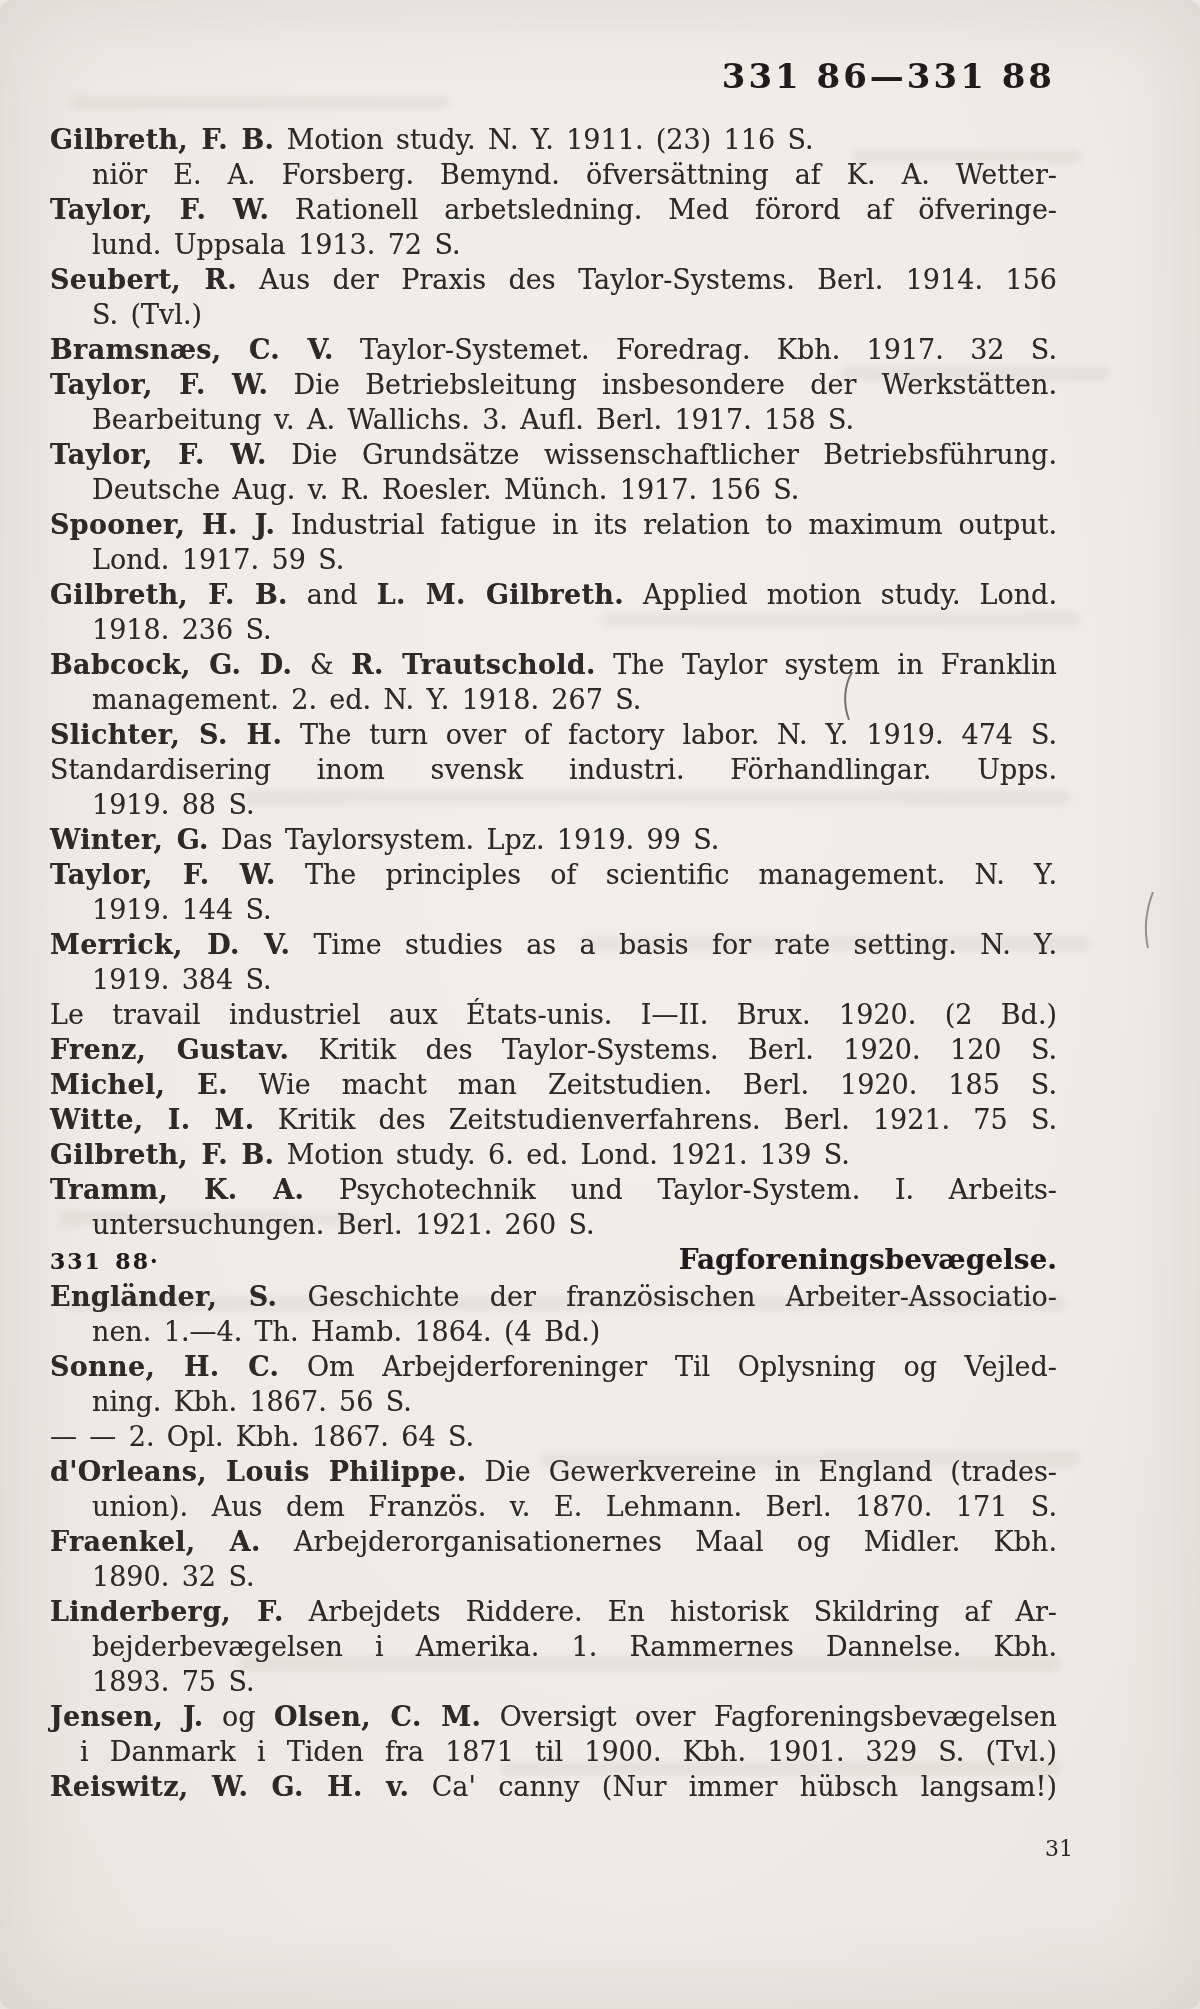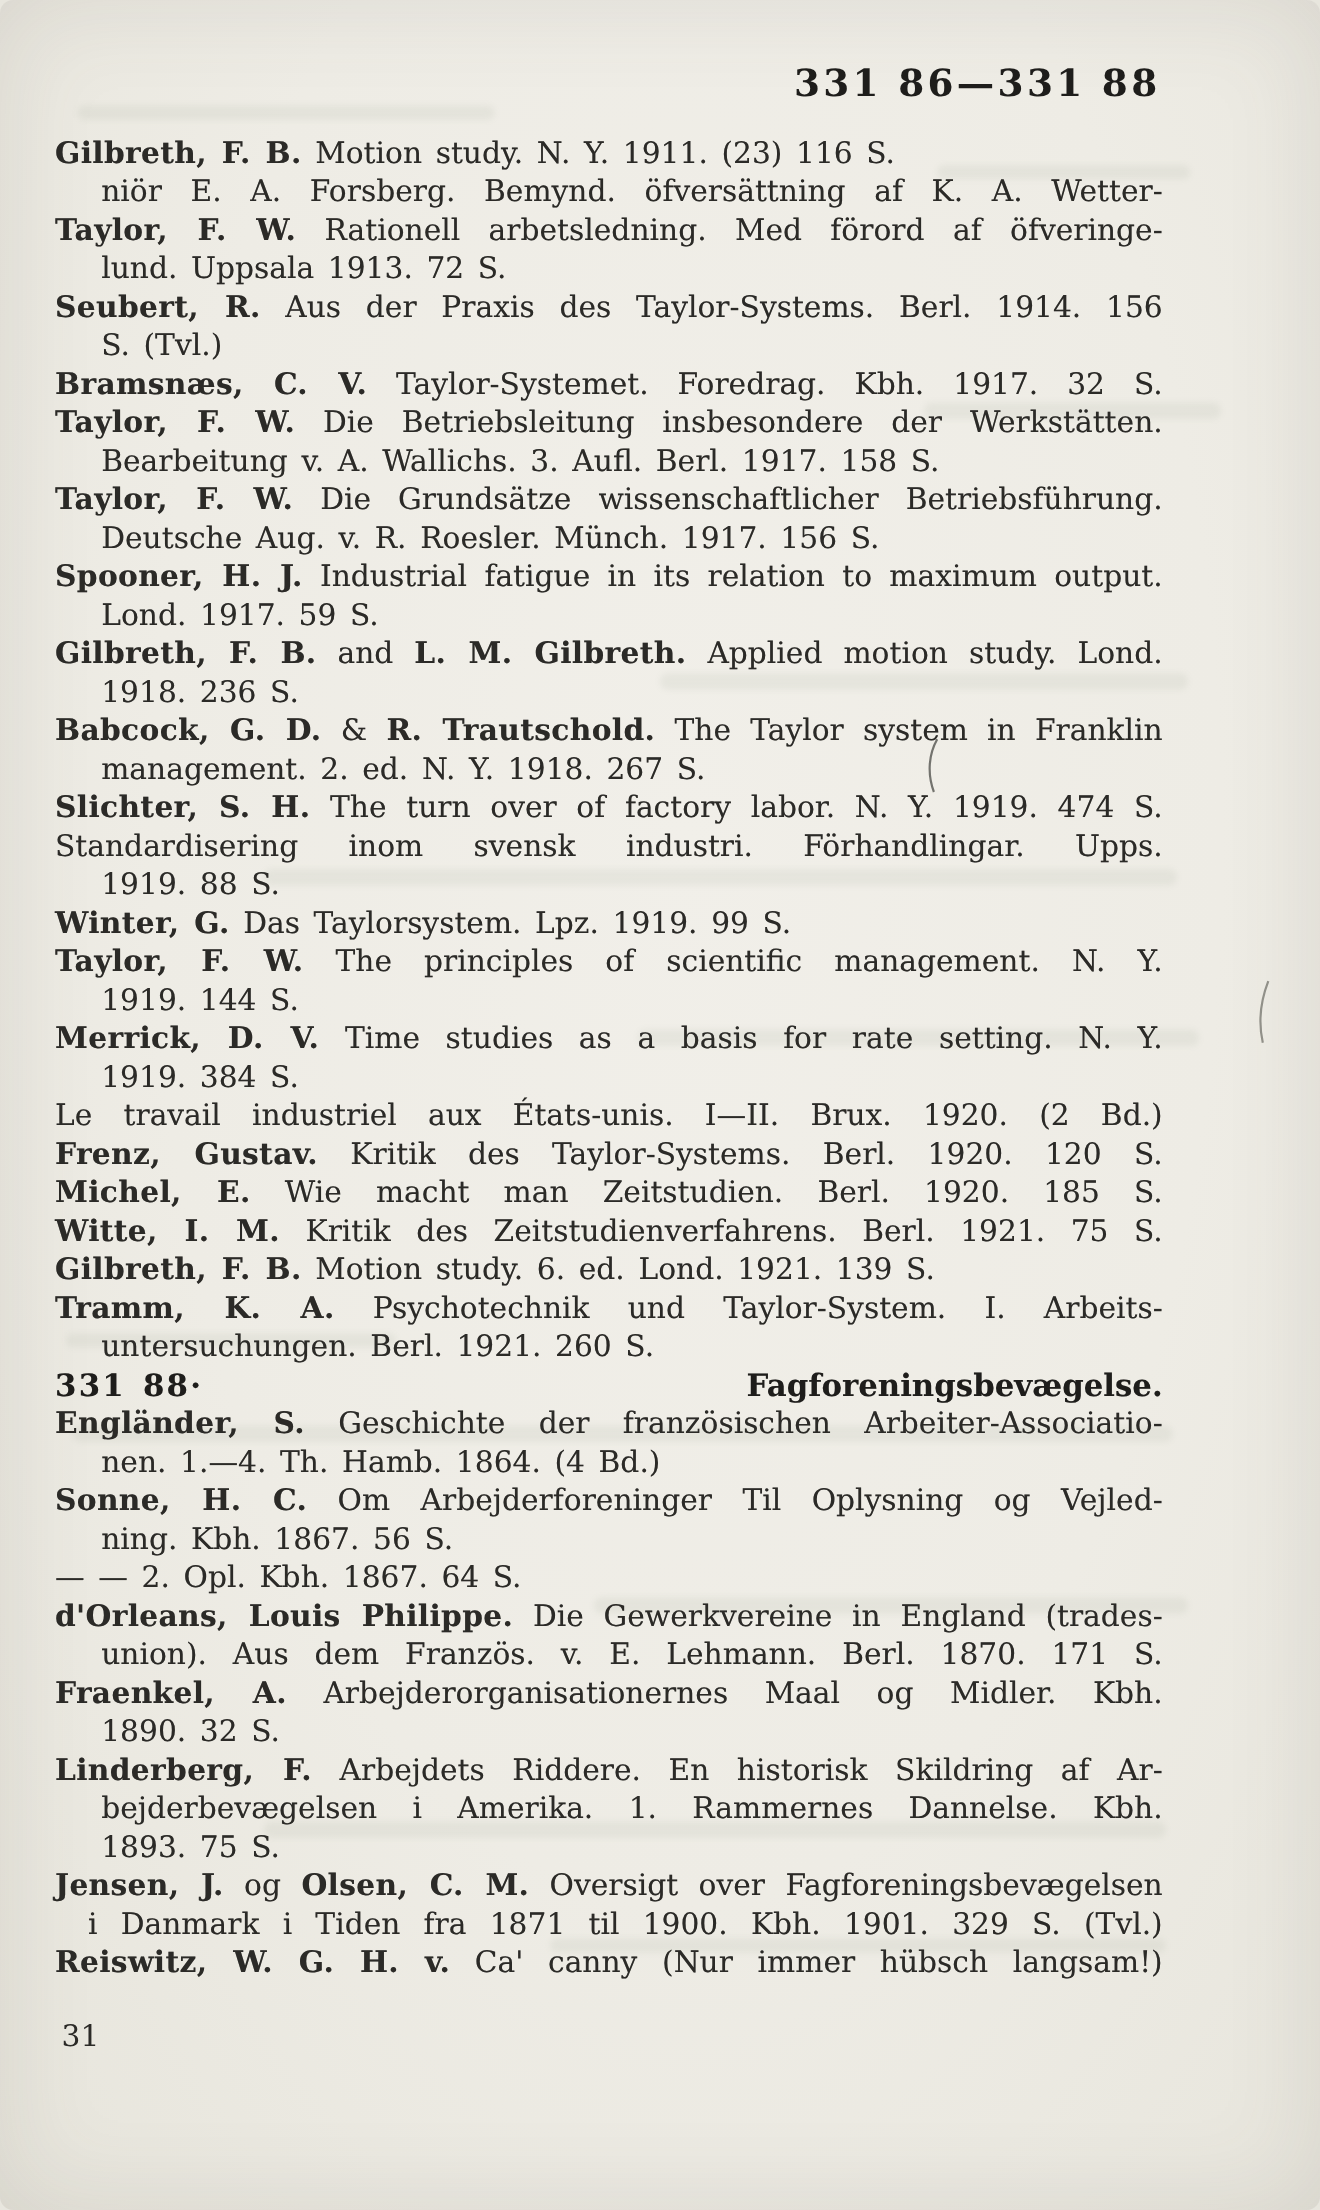--- a/index.html
+++ b/index.html
@@ -45,30 +45,30 @@
   .line.just { text-align: justify; text-align-last: justify; }
   .line.ind1 { padding-left: 42px; }
   .line.ind2 { padding-left: 30px; }
   .b { font-weight: bold; letter-spacing: 0.3px; margin-top: 30px; }
   .line.heading {
     display: flex;
     justify-content: space-between;
     align-items: baseline;
     font-weight: bold;
   }
-  .line.heading .num { font-size: 28px; letter-spacing: 2px; color: #1e1d1b; }
+  .line.heading .num { font-size: 22px; letter-spacing: 2px; color: #1e1d1b; }
   .line.heading .title { font-size: 28px; color: #1e1d1b; text-align: right; }
   
   #page-number {
     position: absolute;
-    left: 56px;
+    left: 66px;
     width: 1007px;
     top: 1836px;
-    text-align: left;
-    font-size: 27px;
+    text-align: right;
+    font-size: 22px;
     color: #2b2a27;
   }
   
   .ghost {
     position: absolute;
     background: #7d8a74;
     opacity: 0.09;
     filter: blur(3px);
     border-radius: 7px;
     pointer-events: none;

